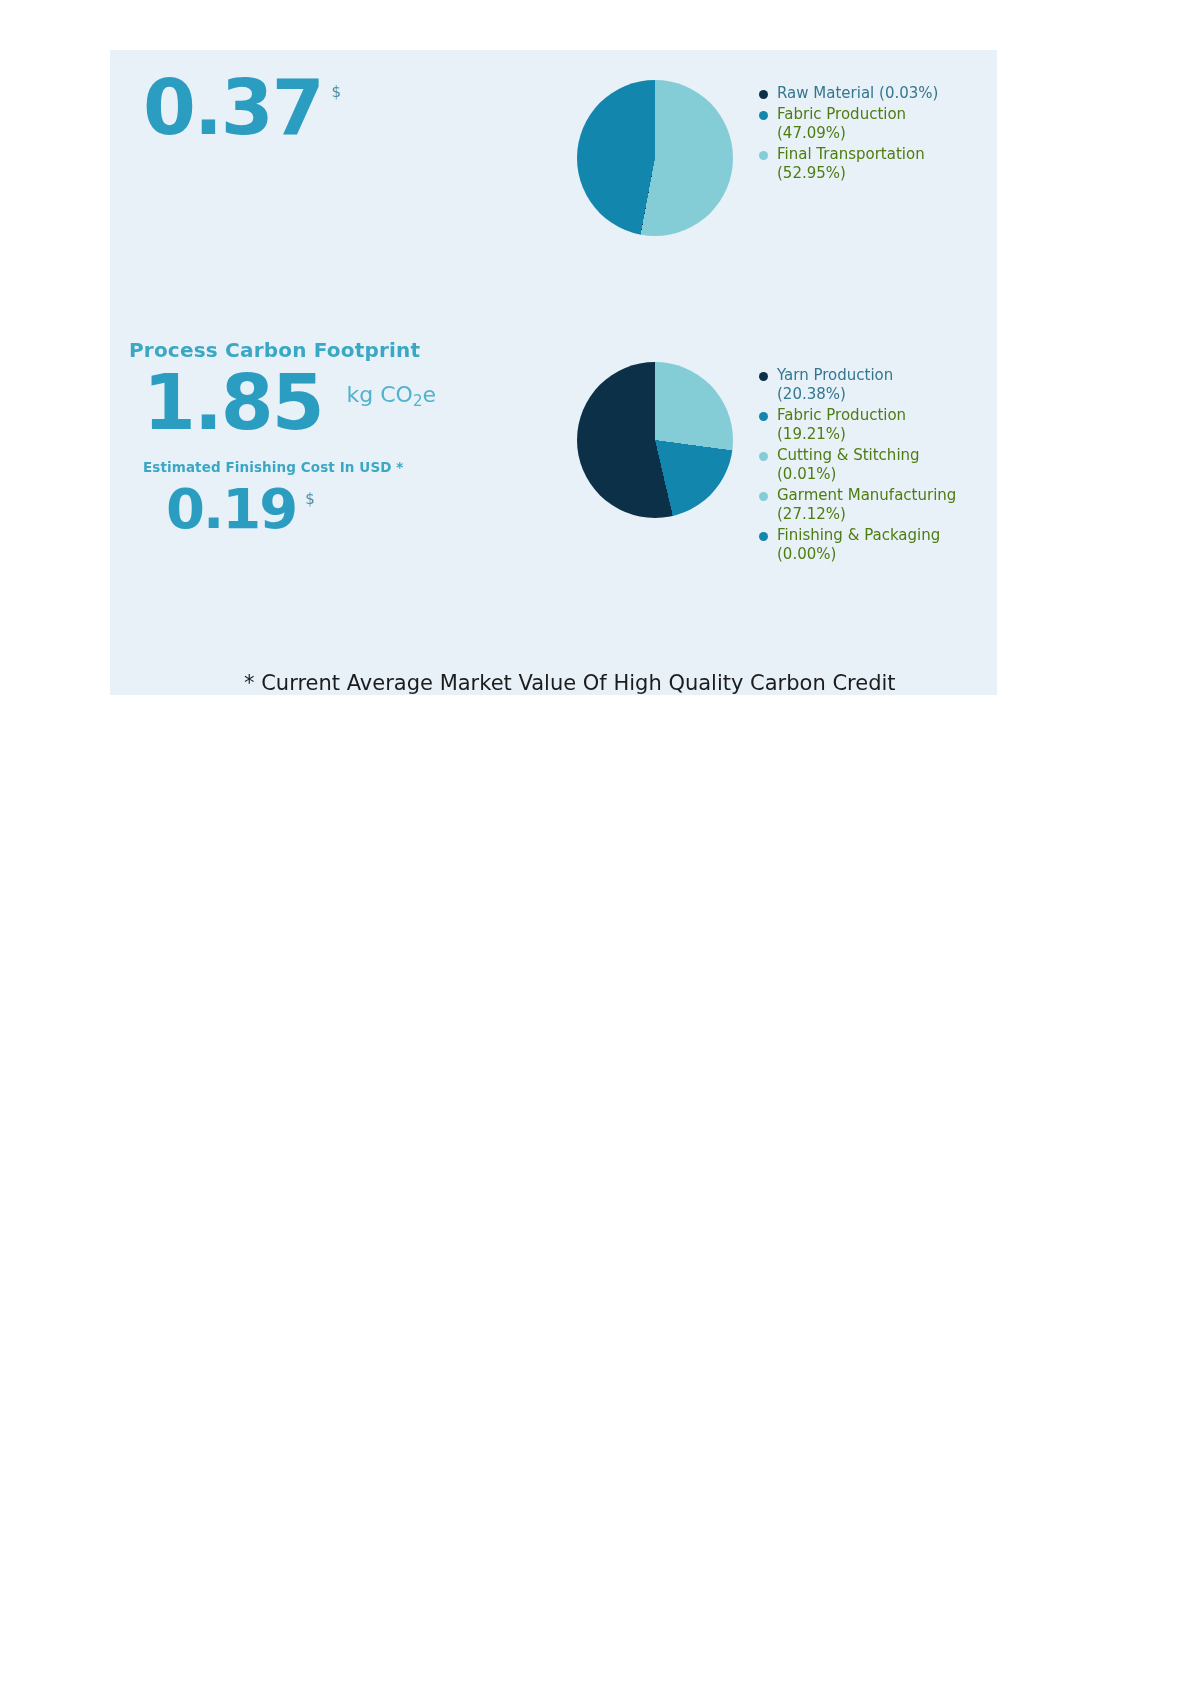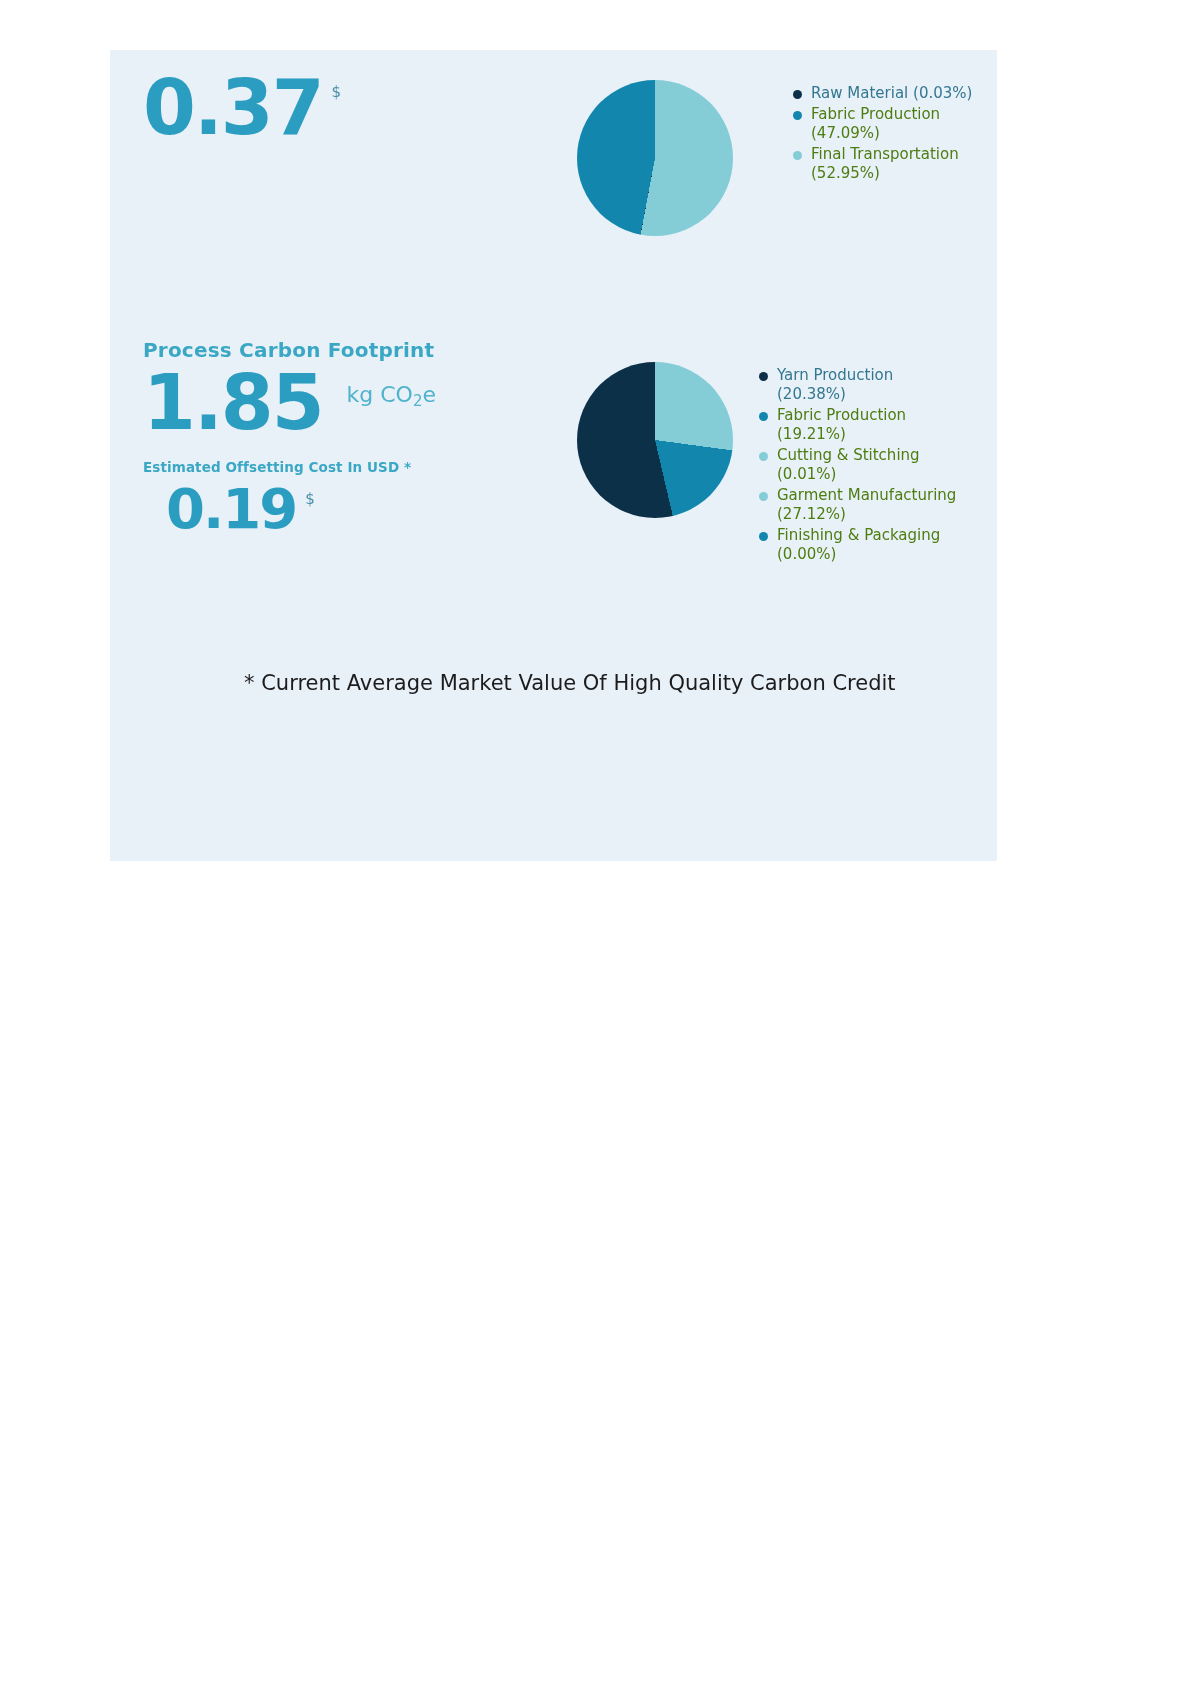--- a/index.html
+++ b/index.html
@@ -13,21 +13,21 @@
     font-family: "DejaVu Sans", sans-serif;
     position: relative;
     overflow: hidden;
   }
 
   .panel {
     position: absolute;
     left: 110px;
     top: 50px;
     width: 887px;
-    height: 811px;
+    height: 645px;
     background: #e8f0f8;
   }
 
   
   .metric-row {
     position: absolute;
     display: flex;
     align-items: flex-start;
   }
 
@@ -133,48 +133,48 @@
 </head>
 <body>
 
 <div class="panel">
 
   <div class="metric-row" style="left:33px; top:25px;">
     <span class="big-number">0.37</span>
     <span class="unit-sup">$</span>
   </div>
 
-  <div class="chart-zone" style="left:467px; top:30px;gap:34px;">
+  <div class="chart-zone" style="left:467px; top:30px;">
     <div class="pie-wrap">
       <div class="pie" id="pie-1" style="width: 156px; height: 156px; background: conic-gradient(rgb(132, 205, 215) 0%, rgb(132, 205, 215) 52.95%, rgb(13, 48, 73) 52.95%, rgb(13, 48, 73) 52.98%, rgb(18, 134, 173) 52.98%, rgb(18, 134, 173) 100.07%);"></div>
     </div>
     <div class="legend" id="legend-1">
         <div class="legend-item">
           <span class="legend-dot" style="background: rgb(13, 48, 73);"></span>
           <span class="legend-label dark">Raw Material (0.03%)</span>
         </div>
         <div class="legend-item">
           <span class="legend-dot" style="background: rgb(18, 134, 173);"></span>
           <span class="legend-label">Fabric Production (47.09%)</span>
         </div>
         <div class="legend-item">
           <span class="legend-dot" style="background: rgb(132, 205, 215);"></span>
           <span class="legend-label">Final Transportation (52.95%)</span>
         </div>
       </div>
   </div>
 
-  <div class="section-heading" style="left:33px; top:288px;">Process Carbon Footprint</div>
+  <div class="section-heading" style="left:19px; top:288px;">Process Carbon Footprint</div>
 
   <div class="metric-row" style="left:33px; top:320px;">
     <span class="big-number">1.85</span>
     <span class="unit-large"><span>kg CO</span><sub>2</sub><span>e</span></span>
   </div>
 
-  <div class="sub-heading" style="left:33px; top:409px;">Estimated Offsetting Cost In USD *</div>
+  <div class="sub-heading" style="left:33px; top:409px;">Estimated Finishing Cost In USD *</div>
 
   <div class="metric-row" style="left:33px; top:435px;margin-left:23px;">
     <span class="big-number" style="font-size:56px;">0.19</span>
     <span class="unit-sup" style="margin-top:5px;">$</span>
   </div>
 
   <div class="chart-zone" style="left:467px; top:312px;">
     <div class="pie-wrap">
       <div class="pie" id="pie-2" style="width: 156px; height: 156px; background: conic-gradient(rgb(132, 205, 215) 0%, rgb(132, 205, 215) 27.12%, rgb(132, 205, 215) 27.12%, rgb(132, 205, 215) 27.13%, rgb(18, 134, 173) 27.13%, rgb(18, 134, 173) 46.34%, rgb(18, 134, 173) 46.34%, rgb(18, 134, 173) 46.34%, rgb(13, 48, 73) 46.34%, rgb(13, 48, 73) 100.25%);"></div>
     </div>

